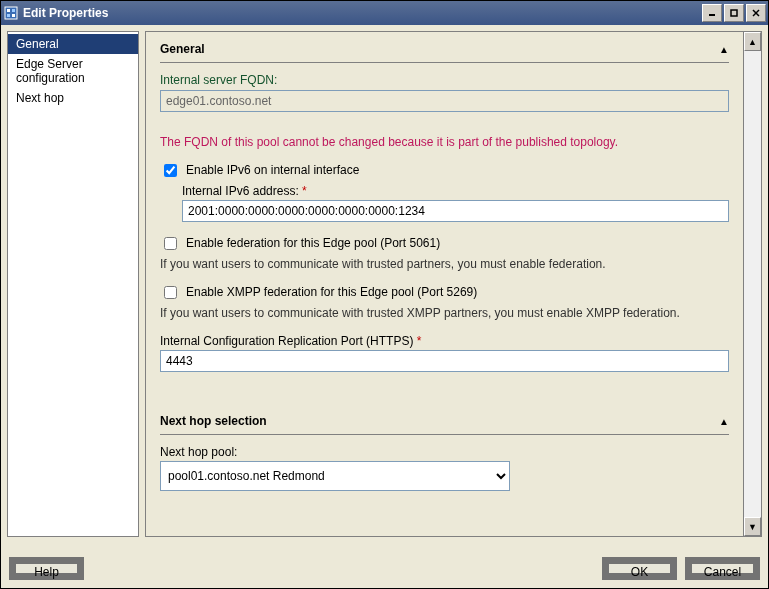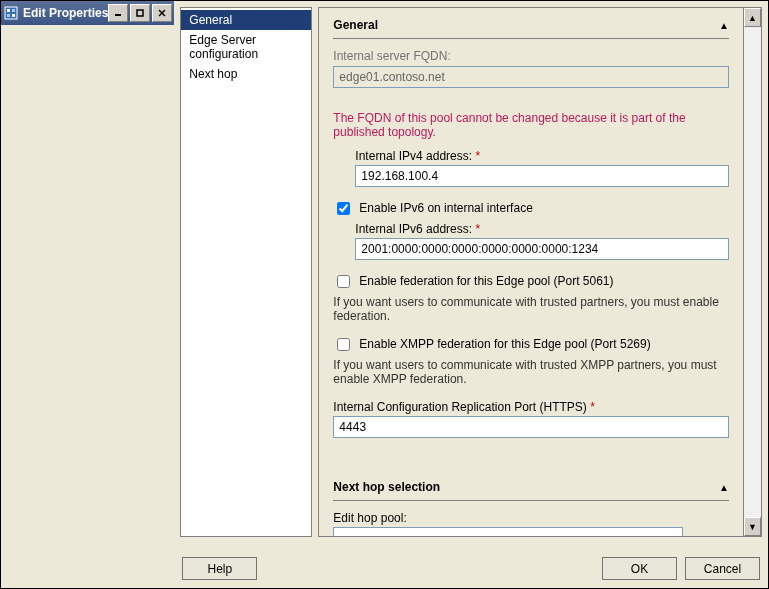--- a/index.html
+++ b/index.html
@@ -1,50 +1,50 @@
 <!DOCTYPE html>
 <html><head>
 <meta charset="utf-8">
 <style>
   html,body{margin:0;padding:0;font-family:"Segoe UI",Tahoma,sans-serif;font-size:12px;color:#000;background:#fff;}
-  .window{width:769px;height:589px;border:1px solid #000;box-sizing:border-box;display:flex;background:#ece9d8;}
+  .window{width:769px;height:589px;border:1px solid #000;box-sizing:border-box;display:flex;flex-direction:column;background:#ece9d8;}
   .titlebar{height:24px;background:linear-gradient(to bottom,#5a6f95,#3b5586);color:#fff;display:flex;align-items:center;padding:0 2px;}
   .titlebar .icon{width:16px;height:16px;margin-right:4px;display:flex;align-items:center;justify-content:center;}
   .titlebar .title{flex:1;font-size:12px;font-weight:bold;}
   .win-btns{display:flex;gap:2px;}
   .win-btn{width:18px;height:16px;background:#d4d0c8;border:1px solid #808080;border-top-color:#fff;border-left-color:#fff;display:flex;align-items:center;justify-content:center;font-size:10px;font-family:sans-serif;color:#000;}
   .body{flex:1;display:flex;flex-direction:column;padding:6px;gap:18px;background:#ece9d8;min-height:0;}
   .main{flex:1;display:flex;gap:6px;min-height:0;}
   .sidebar{width:130px;border:1px solid #808080;background:#fff;padding:2px 0;}
   .side-item{padding:3px 8px;cursor:default;}
   .side-item.selected{background:#1f3e75;color:#fff;}
   .content-wrap{flex:1;display:flex;min-height:0;}
   .content{flex:1;border:1px solid #808080;background:#ece9d8;padding:0 14px 8px 14px;overflow:hidden;}
   .vscroll{width:17px;border:1px solid #808080;border-left:none;background:#e8e8e8;display:flex;flex-direction:column;}
   .vscroll .arrow{height:17px;background:#d4d0c8;border:1px solid #808080;border-top-color:#fff;border-left-color:#fff;margin:0;display:flex;align-items:center;justify-content:center;font-size:9px;}
   .vscroll .track{flex:1;background:#f0f0f0;}
   .section-header{display:flex;align-items:center;border-bottom:1px solid #808080;padding:10px 0 6px 0;margin-bottom:10px;}
   .section-header .txt{font-weight:bold;flex:1;}
   .chev{font-size:10px;}
-  .lbl{color:#737373;margin-bottom:3px;}
+  .lbl{color:#14532d;margin-bottom:3px;}
   input.txt-inp{border:1px solid #7f9db9;padding:3px 5px;font-family:inherit;font-size:12px;box-sizing:border-box;width:100%;background:#fff;}
   input.txt-inp[disabled]{background:#ece9d8;color:#666;}
   .warn{color:#be185d;margin:23px 0 10px 0;}
   .row{margin-bottom:8px;}
   .ck-row{display:flex;align-items:flex-start;gap:6px;margin-bottom:4px;}
   .ck-row input[type=checkbox]{margin-top:1px;}
   .indent{margin-left:22px;}
   .sublbl{margin-bottom:2px;}
   .req{color:#c00000;}
   .group{margin-bottom:14px;}
   .note{color:#333;margin-top:2px;}
   select.sel{border:1px solid #7f9db9;padding:6px 3px;font-family:inherit;font-size:12px;background:#fff;}
   .footer{display:flex;gap:8px;padding:2px 2px 2px 2px;}
   .footer .spacer{flex:1;}
-  button.btn{min-width:75px;height:23px;border:1px solid #737373;background:#e9e7da;font-family:inherit;font-size:12px;text-align:center;}
+  button.btn{min-width:75px;height:23px;border:7px solid #737373;background:#e9e7da;font-family:inherit;font-size:12px;text-align:center;}
   .small-inp{width:80px;}
   .sel-wide{width:350px;}
 </style>
 </head>
 <body>
 
 <div class="window">
 
   <div class="titlebar">
     <span class="icon">
@@ -94,24 +94,20 @@
             <span class="chev">▲</span>
           </div>
 
           <div class="row">
             <div class="lbl">Internal server FQDN:</div>
             <input class="txt-inp" disabled="" value="edge01.contoso.net" style="">
             <div class="warn">The FQDN of this pool cannot be changed because it is part of the published topology.</div>
           </div>
 
           <div class="group">
-            <div class="indent">
-              <div class="sublbl"><span>Internal IPv4 address:</span> <span class="req">*</span></div>
-              <input class="txt-inp" value="192.168.100.4" style="">
-            </div>
           </div>
 
           <div class="group">
             <label class="ck-row">
               <input type="checkbox" checked="" style="">
               <span>Enable IPv6 on internal interface</span>
             </label>
             <div class="indent">
               <div class="sublbl"><span>Internal IPv6 address:</span> <span class="req">*</span></div>
               <input class="txt-inp" value="2001:0000:0000:0000:0000:0000:0000:1234" style="">
@@ -140,21 +136,21 @@
           </div>
 
           <div style="height:18px"></div>
 
           <div class="section-header">
             <span class="txt">Next hop selection</span>
             <span class="chev">▲</span>
           </div>
 
           <div class="row">
-            <div class="sublbl">Edit hop pool:</div>
+            <div class="sublbl">Next hop pool:</div>
             <select class="sel sel-wide">
               <option>pool01.contoso.net   Redmond</option>
             </select>
           </div>
 
         </div>
 
         <div class="vscroll">
           <div class="arrow">▲</div>
           <div class="track"></div>

